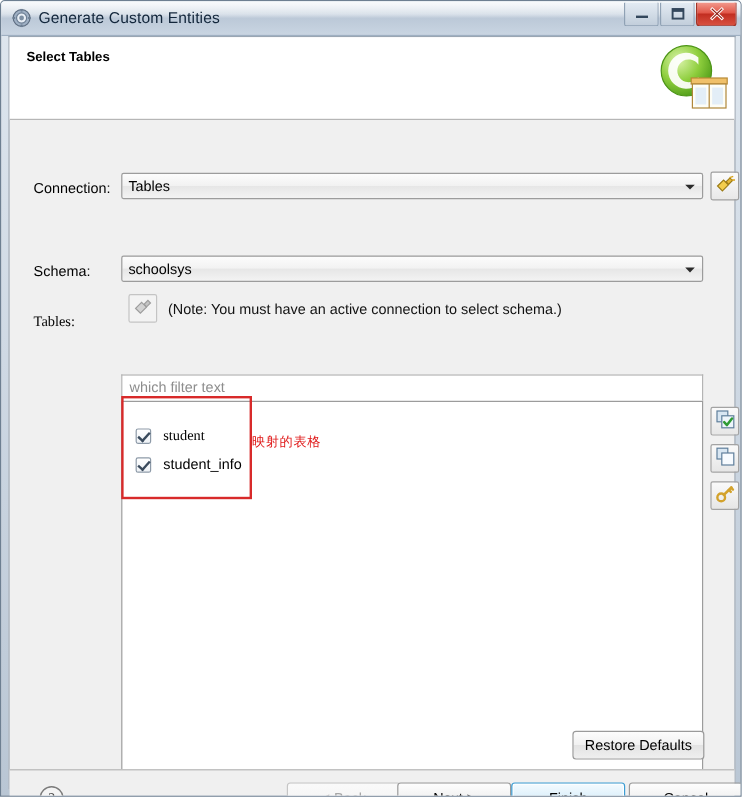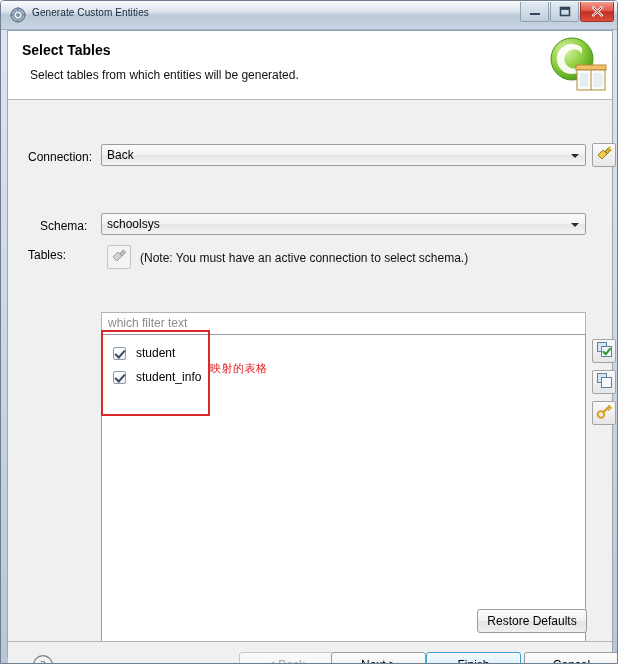--- a/index.html
+++ b/index.html
@@ -39,21 +39,21 @@
   #titlebar .sheen {
     position: absolute; left: 0; top: 0; right: 0; height: 13px;
     background: linear-gradient(180deg, rgba(255,255,255,.72), rgba(255,255,255,.05));
   }
   #win-icon {
     position: absolute; left: 9px; top: 6px;
     width: 16px; height: 16px;
   }
   #win-title {
     position: absolute; left: 31px; top: 6px;
-    font-size: 10px;
+    font-size: 13px;
     color: #12263b;
     letter-spacing: .1px;
     white-space: nowrap;
   }
   .caption-btn {
     position: absolute; top: 1px;
     height: 20px;
     border: 1px solid #8fa1b4;
     border-top: none;
     box-sizing: border-box;
@@ -94,21 +94,21 @@
   
   #banner {
     position: absolute; left: 0; top: 0;
     width: 604px; height: 69px;
     background: #ffffff;
     border-bottom: 1px solid #b6b6b6;
     box-sizing: border-box;
   }
   #banner-title {
     position: absolute; left: 14px; top: 11px;
-    font-size: 14px; font-weight: bold; color: #000;
+    font-size: 11px; font-weight: bold; color: #000;
   }
   #banner-desc {
     position: absolute; left: 22px; top: 37px;
     font-size: 12px; color: #111;
   }
   #banner-icon {
     position: absolute; left: 538px; top: 4px;
     width: 62px; height: 58px;
   }
 
@@ -191,21 +191,21 @@
   }
   .list-row {
     position: relative;
     height: 24px;
     display: flex;
     align-items: center;
     padding-left: 11px;
     font-size: 12px;
     color: #000;
   }
-  .list-row:first-child { margin-top: 6px; }
+  .list-row:first-child { margin-top: 16px; font-family: Liberation Serif, serif; }
   .cbx {
     width: 13px; height: 13px;
     box-sizing: border-box;
     border: 1px solid #8d9aa8;
     border-radius: 2px;
     background: linear-gradient(180deg,#ffffff,#eef2f6);
     margin-right: 10px;
     position: relative;
     flex: 0 0 auto;
   }
@@ -363,21 +363,20 @@
           </g>
         </svg>
       </div>
     </div>
   </div>
 
   <div id="page">
 
     <div id="banner">
       <div id="banner-title">Select Tables</div>
-      <div id="banner-desc">Select tables from which entities will be generated.</div>
       <div id="banner-icon">
         <svg width="62" height="58" viewBox="0 0 62 58">
           <defs>
             <radialGradient id="gc" cx="35%" cy="30%" r="75%">
               <stop offset="0%" stop-color="#d9f3a8"></stop>
               <stop offset="55%" stop-color="#8ece3d"></stop>
               <stop offset="100%" stop-color="#4e9b18"></stop>
             </radialGradient>
           </defs>
           <circle cx="26" cy="24" r="21" fill="url(#gc)" stroke="#4c9417" stroke-width="1"></circle>
@@ -389,21 +388,21 @@
           <rect x="47.5" y="38" width="9" height="14" fill="#dceaf8" opacity=".8"></rect>
         </svg>
       </div>
     </div>
 
     <div id="form">
 
       <div class="field-label" style="left:20px; top:49px;">Connection:</div>
 
       <div class="combo" style="left:93px; top:43px; width:485px;">
-        <span>Back</span>
+        <span>Tables</span>
         <span class="arrow"></span>
       </div>
 
       <div class="tool-btn" style="left:584px; top:42px; width:24px; height:24px;">
         <span>
           <svg width="17" height="15" viewBox="0 0 17 15">
             <path d="M2 9 L7 4 L11 8 L6 13 Z" fill="#f3cd4e" stroke="#9c7c16" stroke-width="1"></path>
             <rect x="9.5" y="3.5" width="4.5" height="3" transform="rotate(-45 11.7 5)" fill="#e7b93a" stroke="#9c7c16" stroke-width="1"></rect>
             <line x1="12" y1="2" x2="15" y2="1" stroke="#d8a41d" stroke-width="1.2"></line>
             <line x1="13.5" y1="4" x2="16.5" y2="4" stroke="#d8a41d" stroke-width="1.2"></line>
@@ -414,28 +413,28 @@
       <div class="tool-btn flat" style="left:99px; top:144px; width:24px; height:24px;">
         <span>
           <svg width="17" height="15" viewBox="0 0 17 15">
             <path d="M2 9 L7 4 L11 8 L6 13 Z" fill="#d2d2d2" stroke="#9d9d9d" stroke-width="1"></path>
             <rect x="9.5" y="3.5" width="4.5" height="3" transform="rotate(-45 11.7 5)" fill="#c4c4c4" stroke="#9d9d9d" stroke-width="1"></rect>
           </svg>
         </span>
       </div>
       <div id="note-text" class="nowrap">(Note: You must have an active connection to select schema.)</div>
 
-      <div class="field-label" style="left:32px; top:118px;">Schema:</div>
+      <div class="field-label" style="left:20px; top:118px;">Schema:</div>
 
       <div class="combo" style="left:93px; top:112px; width:485px;">
         <span>schoolsys</span>
         <span class="arrow"></span>
       </div>
 
-      <div class="field-label" style="left:20px; top:147px;">Tables:</div>
+      <div class="field-label" style="left:20px; top:160px;font-family:Liberation Serif, serif;">Tables:</div>
 
       <div id="filter-field">which filter text</div>
 
       <div id="tables-list">
         <div class="list-row">
           <span class="cbx checked"></span>
           <span>student</span>
         </div>
         <div class="list-row">
           <span class="cbx checked"></span>

